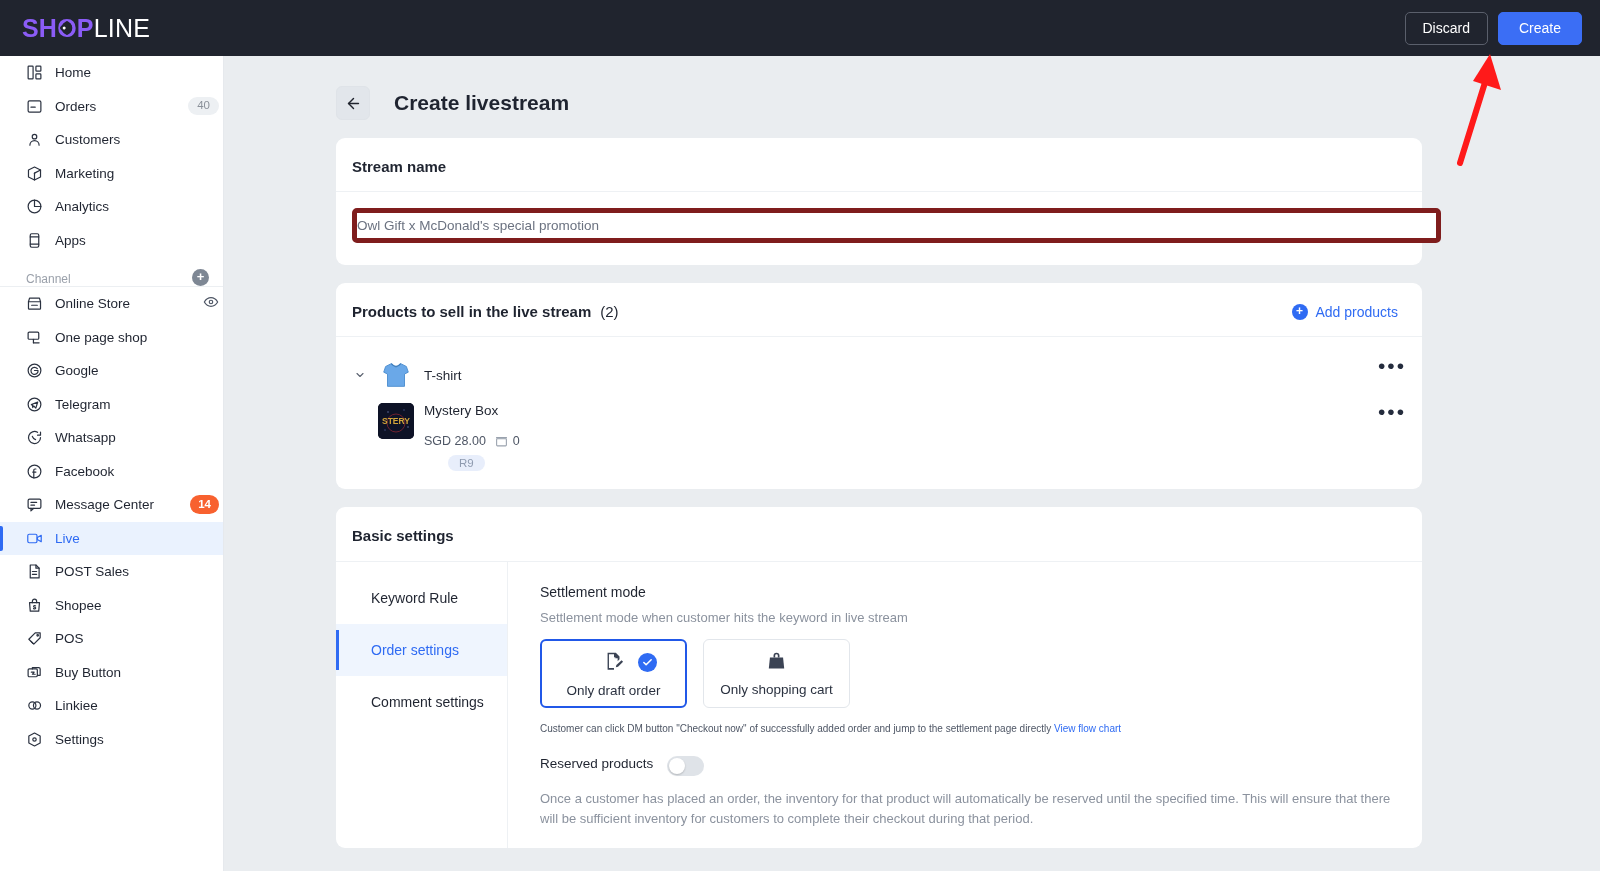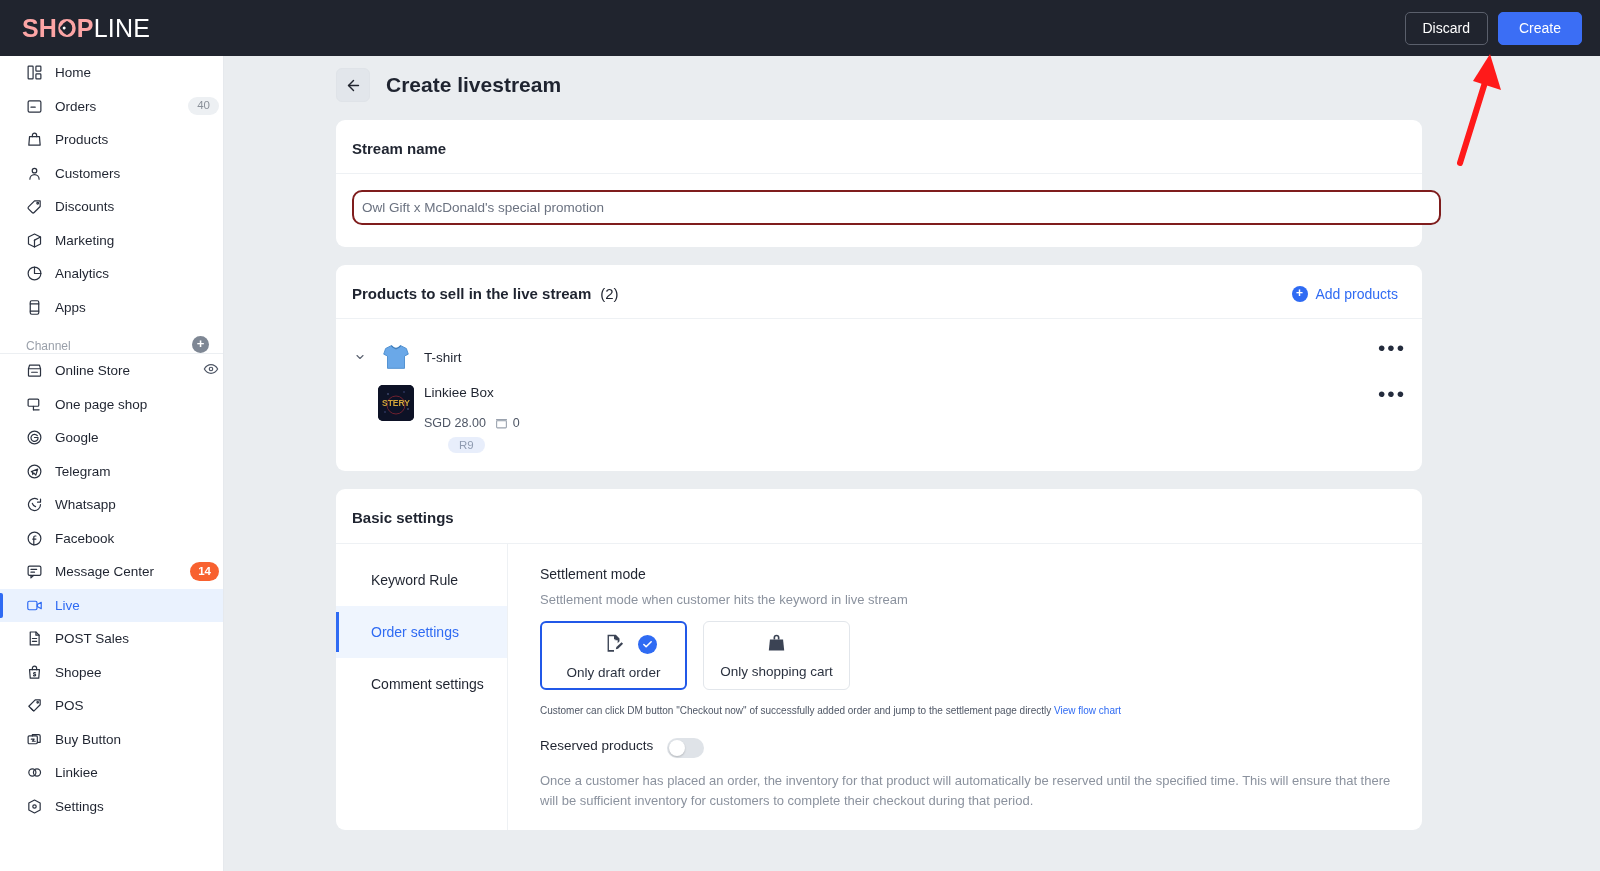--- a/index.html
+++ b/index.html
@@ -12,21 +12,21 @@
 
   
   #topbar {
     position: absolute; top: 0; left: 0; width: 1600px; height: 56px;
     background: #20242e;
     display: flex; align-items: center; justify-content: space-between;
     padding: 0 18px 0 22px;
     z-index: 40;
   }
   #logo { display: flex; align-items: baseline; user-select: none; }
-  .logo-shop { font-size: 25px; font-weight: 700; color: #fca5a5; letter-spacing: .2px; }
+  .logo-shop { font-size: 25px; font-weight: 700; color: #8b5cf6; letter-spacing: .2px; }
   .logo-line { font-size: 25px; font-weight: 400; color: #ffffff; letter-spacing: .2px; }
   .logo-o-wrap { position: relative; display: inline-block; }
   .logo-tag {
     position: absolute; left: 50%; top: 50%; width: 11px; height: 11px;
     transform: translate(-50%,-50%) rotate(-45deg);
     background: #20242e; border-radius: 2px 2px 6px 2px;
   }
   .logo-tag::after {
     content: ""; position: absolute; left: 2px; top: 2px;
     width: 3px; height: 3px; border-radius: 50%; background: #ffffff;
@@ -80,21 +80,21 @@
     width: 17px; height: 17px; border-radius: 50%; background: #7e8794;
     color: #fff; font-size: 13px; line-height: 15px; text-align: center;
     cursor: pointer; font-weight: 600;
   }
 
   
   #main {
     position: absolute; top: 56px; left: 224px; width: 1376px; height: 815px;
     overflow: hidden; background: #eaedf0;
   }
-  #page-header { display: flex; align-items: center; gap: 16px; padding: 12px 0 0 112px; }
+  #page-header { display: flex; align-items: center; gap: 24px; padding: 30px 0 0 112px; }
   #back-btn {
     width: 34px; height: 34px; border-radius: 6px; background: #e2e6eb;
     border: 1px solid #dfe3e8; display: flex; align-items: center; justify-content: center;
     cursor: pointer; color: #20242e; font-size: 17px;
   }
   #page-title { font-size: 21px; font-weight: 700; color: #1f2430; }
 
   .card {
     background: #ffffff; border-radius: 9px; margin: 18px 0 0 112px;
     width: 1086px;
@@ -111,22 +111,22 @@
     font-size: 14px; cursor: pointer;
   }
   .plus-blue {
     width: 16px; height: 16px; border-radius: 50%; background: #2f6bf3; color: #fff;
     font-size: 12px; line-height: 15px; text-align: center; font-weight: 700;
   }
 
   
   #stream-name-body { padding: 16px 16px 22px 16px; }
   #stream-name-input {
-    width: 1089px; height: 35px; border-radius: 10px;
-    border: 2px solid #7f1d1d; padding: 0 8px;
+    width: 1089px; height: 35px; border-radius: 5px;
+    border: 5px solid #7f1d1d; padding: 0 0;
     font-size: 13.5px; color: #5c6370; font-family: inherit; outline: none;
     background: #fff;
   }
   #stream-name-input::placeholder { color: #6b7280; }
 
   
   #products-body { padding: 12px 16px 18px 16px; }
   .product-row { display: flex; align-items: flex-start; justify-content: space-between; }
   .product-left { display: flex; align-items: center; gap: 10px; }
   .chev {
@@ -229,43 +229,25 @@
             <rect x="3" y="4" width="18" height="16" rx="2"></rect>
             <line x1="7" y1="13" x2="13" y2="13"></line>
           </svg>
         </span>
         <span class="label">Orders</span>
         <span class="badge-count">40</span>
       </div>
       <div class="nav-item">
         <span class="ico">
           <svg width="17" height="17" viewBox="0 0 24 24" fill="none" stroke="#2b3240" stroke-width="1.7" stroke-linecap="round" stroke-linejoin="round">
-            <path d="M5 8h14l1 12H4L5 8z"></path>
-            <path d="M9 8V6a3 3 0 0 1 6 0v2"></path>
-          </svg>
-        </span>
-        <span class="label">Products</span>
-      </div>
-      <div class="nav-item">
-        <span class="ico">
-          <svg width="17" height="17" viewBox="0 0 24 24" fill="none" stroke="#2b3240" stroke-width="1.7" stroke-linecap="round" stroke-linejoin="round">
             <circle cx="12" cy="8" r="3.2"></circle>
             <path d="M5.5 20a6.5 6.5 0 0 1 13 0"></path>
           </svg>
         </span>
         <span class="label">Customers</span>
-      </div>
-      <div class="nav-item">
-        <span class="ico">
-          <svg width="17" height="17" viewBox="0 0 24 24" fill="none" stroke="#2b3240" stroke-width="1.7" stroke-linecap="round" stroke-linejoin="round">
-            <path d="M3.5 12.5 12 4h8v8l-8.5 8.5a2 2 0 0 1-2.8 0l-5.2-5.2a2 2 0 0 1 0-2.8z"></path>
-            <circle cx="16.5" cy="7.5" r="1.2"></circle>
-          </svg>
-        </span>
-        <span class="label">Discounts</span>
       </div>
       <div class="nav-item">
         <span class="ico">
           <svg width="17" height="17" viewBox="0 0 24 24" fill="none" stroke="#2b3240" stroke-width="1.7" stroke-linecap="round" stroke-linejoin="round">
             <path d="M12 2.8 20.5 7v10L12 21.2 3.5 17V7z"></path>
             <path d="M12 11.5 20.5 7"></path>
             <path d="M12 11.5V21"></path>
           </svg>
         </span>
         <span class="label">Marketing</span>
@@ -502,21 +484,21 @@
                 <rect width="36" height="36" fill="#0d1226"></rect>
                 <circle cx="10" cy="9" r="0.8" fill="#5d6a9c"></circle>
                 <circle cx="26" cy="7" r="0.7" fill="#4b5892"></circle>
                 <circle cx="30" cy="24" r="0.8" fill="#5d6a9c"></circle>
                 <circle cx="7" cy="27" r="0.7" fill="#4b5892"></circle>
                 <circle cx="18" cy="20" r="9" fill="none" stroke="#7a2330" stroke-width="0.9"></circle>
                 <text x="18" y="21" font-size="8.5" font-family="Liberation Sans, sans-serif" font-weight="700" fill="#d3a53a" text-anchor="middle">STERY</text>
               </svg>
             </span>
             <div>
-              <div class="prod-name">Linkiee Box</div>
+              <div class="prod-name">Mystery Box</div>
               <div class="prod-meta">
                 <span>SGD 28.00</span>
                 <span class="box-ico">
                   <svg width="13" height="13" viewBox="0 0 24 24" fill="none" stroke="#9aa2ae" stroke-width="2">
                     <rect x="3" y="7" width="18" height="13" rx="1.5"></rect>
                     <line x1="2" y1="5" x2="22" y2="5" stroke-width="2.6"></line>
                   </svg>
                 </span>
                 <span style="margin-left: -4px;">0</span>
               </div>

